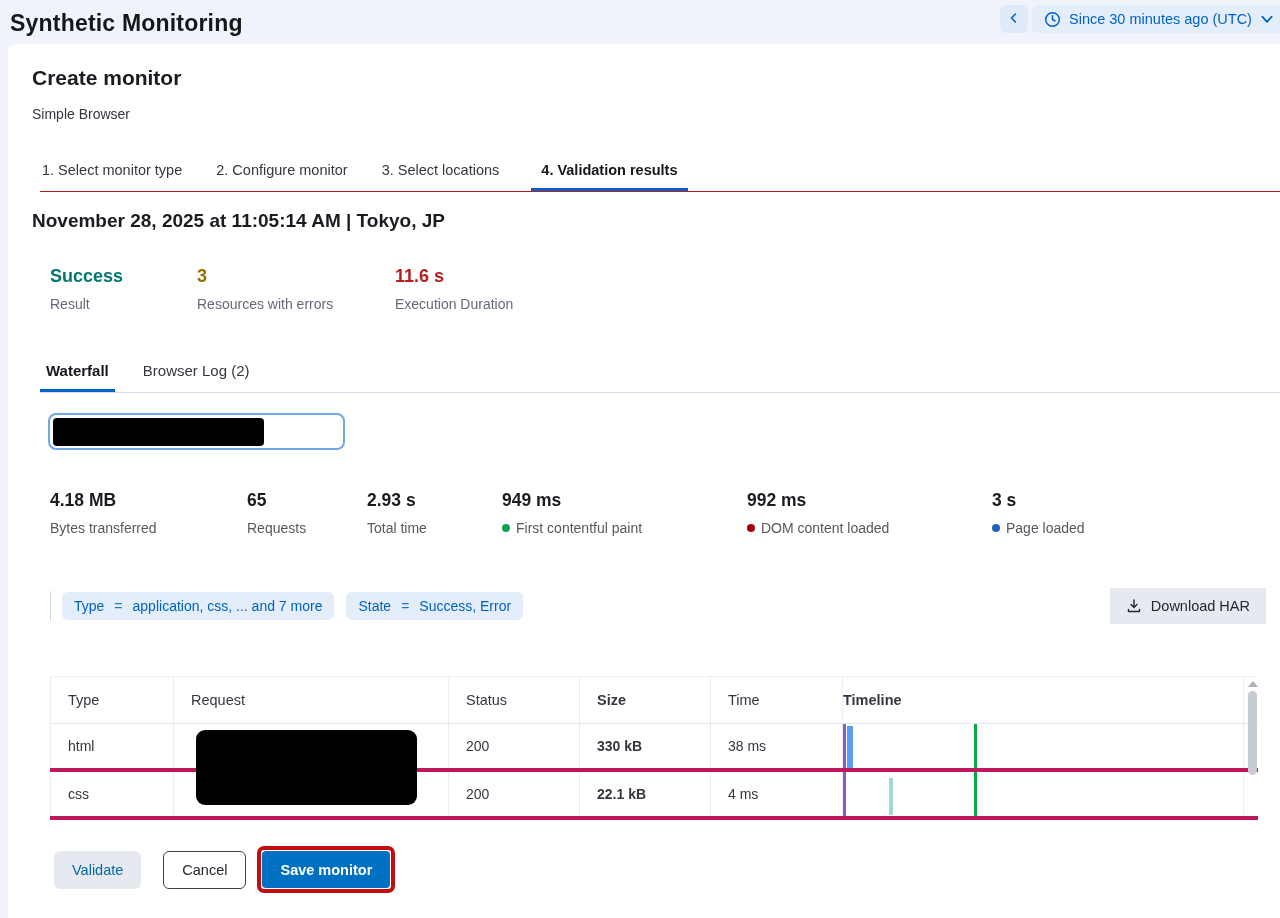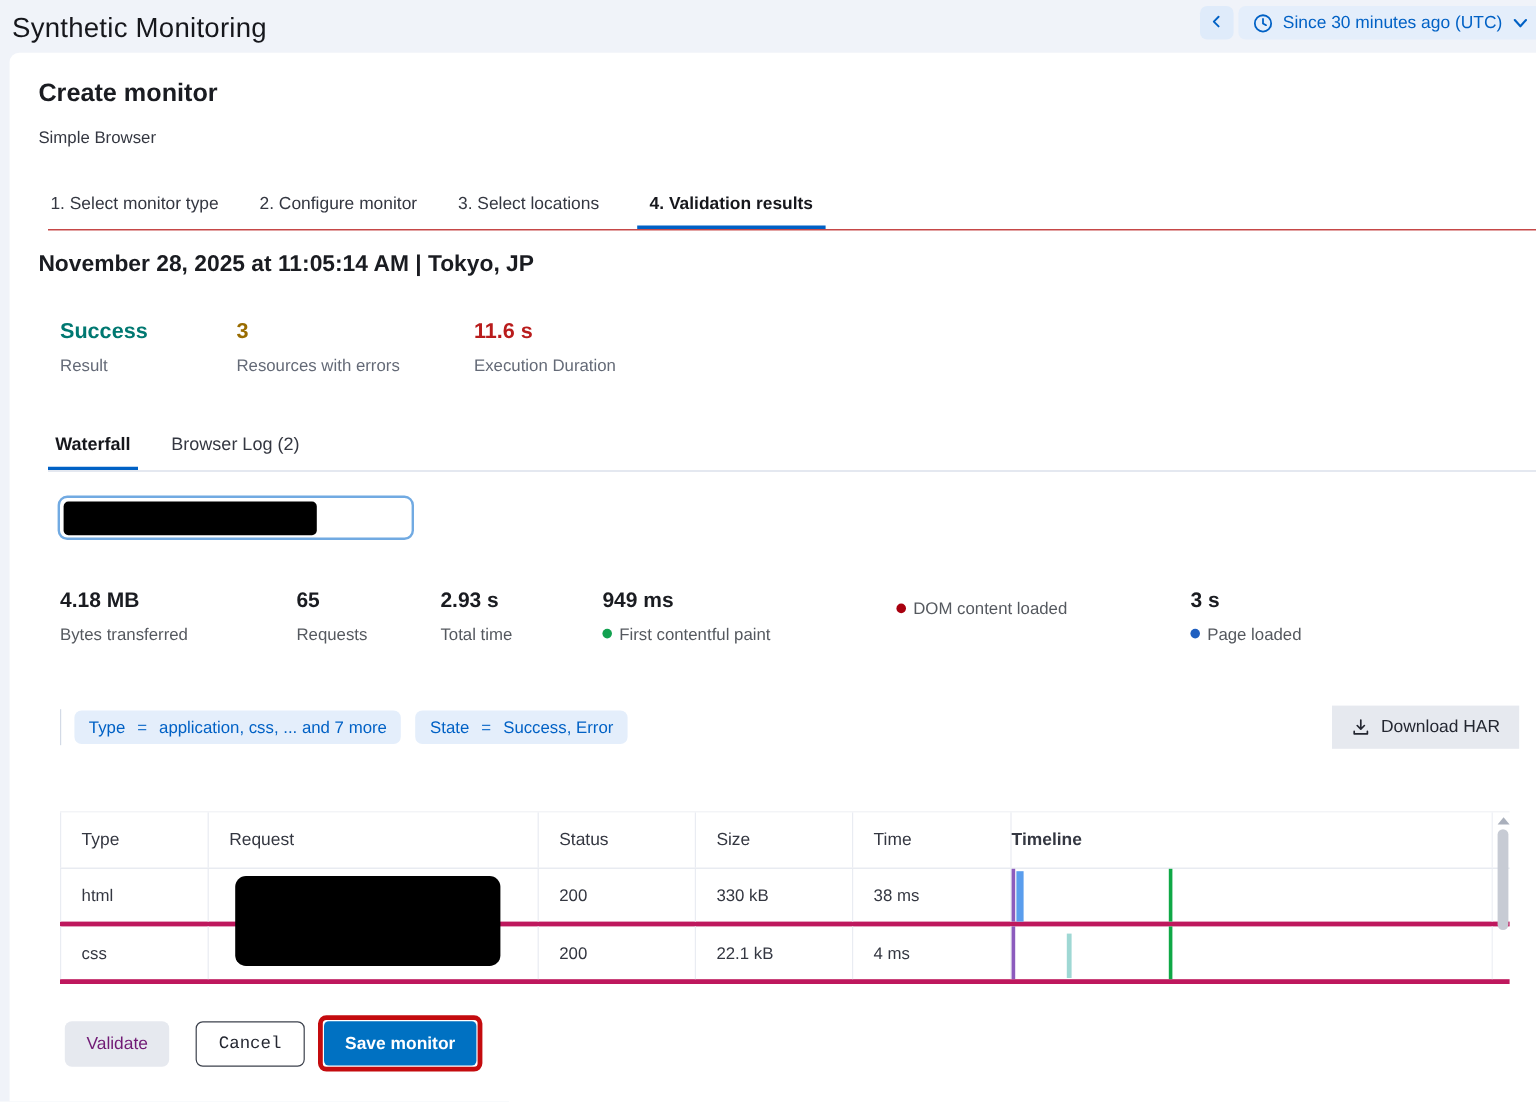--- a/index.html
+++ b/index.html
@@ -7,21 +7,21 @@
   body {
     font-family: "Liberation Sans", sans-serif;
     background: #f0f3f9;
     color: #1a1c21;
   }
   
   .top-bar {
     height: 44px; display: flex; align-items: center;
     justify-content: space-between; padding: 0 0 0 10px; background: #f0f3f9;
   }
-  .app-title { font-size: 23px; font-weight: 400; color: #16171c; letter-spacing: .2px; padding-top: 2px;}
+  .app-title { font-size: 23px; font-weight: 700; color: #16171c; letter-spacing: .2px; padding-top: 2px;}
   .time-picker { display: flex; align-items: center; gap: 4px; height: 30px; margin-top: -6px; padding-left: 32px;}
   .tp-back {
     width: 28px; height: 28px; border-radius: 6px; background: #dfebfa;
     display: flex; align-items: center; justify-content: center; cursor: pointer; border: none;
   }
   .tp-main {
     height: 28px; background: #e4eefb; border-radius: 6px 0 0 6px;
     display: flex; align-items: center; gap: 8px; padding: 0 6px 0 12px;
     color: #0061c5; font-size: 14.5px; cursor: pointer; border: none;
     min-width: 248px;
@@ -110,21 +110,21 @@
   }
   
   .tbl { margin: 52px 0 0 18px; width: 1208px; position: relative; font-size: 14px; color: #343741; }
   .tr { display: flex; height: 48px; align-items: center; border-bottom: 4px solid #be185d; }
   .tr.head { border-bottom: 1px solid #e3e6ee; border-top: 1px solid #f0f2f6; color: #343741; font-size: 14.5px; }
   .tr:last-child { height: 49px; }
   .td { height: 100%; display: flex; align-items: center; padding-left: 17px; border-left: 1px solid #e9ecf2; }
   .c-type { width: 123px; }
   .c-req  { width: 275px; }
   .c-status { width: 131px; }
-  .c-size { width: 131px; }
+  .c-size { width: 131px; font-weight: bold; }
   .c-time { width: 132px; }
   .c-tl   { width: 402px; border-right: 1px solid #edeff4; position: relative; padding: 0; }
   .redact-req {
     position: absolute; left: 146px; top: 54px; width: 221px; height: 75px;
     background: #000; border-radius: 9px; z-index: 3;
   }
   .mark { position: absolute; }
   .mk-purple { left: 0; top: 0; bottom: 0; width: 3px; background: #8c5bbd; }
   .mk-blue   { left: 4px; top: 2px; height: 42px; width: 6px; background: #5a9ded; }
   .mk-cyan   { left: 46px; top: 6px; height: 37px; width: 4px; background: #9fd8d4; }
@@ -133,22 +133,22 @@
   .sb-arrow {
     width: 0; height: 0; margin: 3px auto 0;
     border-left: 5px solid transparent; border-right: 5px solid transparent;
     border-bottom: 6px solid #aab0bc;
   }
   .sb-thumb { width: 9px; margin: 4px auto 0; height: 84px; background: #c7cbd4; border-radius: 5px; }
   
   .footer { display: flex; align-items: center; margin: 26px 0 0 22px; gap: 22px; }
   .btn { height: 38px; border-radius: 6px; font-size: 14.5px; font-weight: 500; cursor: pointer;
          font-family: "Liberation Sans", sans-serif; display: flex; align-items: center; padding: 0 18px; }
-  .btn-gray { background: #e6e9ef; border: none; color: #701a75; }
-  .btn-outline { background: #fff; border: 1px solid #3c414c; color: #242731; font-family: Liberation Mono, monospace; }
+  .btn-gray { background: #e6e9ef; border: none; color: #0369a1; }
+  .btn-outline { background: #fff; border: 1px solid #3c414c; color: #242731; }
   .save-wrap { border: 4px solid #c40b0e; border-radius: 7px; padding: 1px; background: #fff; margin-left: -11px; }
   .btn-primary { background: #0071c2; border: none; color: #fff; font-weight: 700; border-radius: 4px; height: 37px; }
 </style>
 </head>
 <body>
 
 <div class="top-bar">
   <div class="app-title">Synthetic Monitoring</div>
   <div class="time-picker">
     <button class="tp-back">
@@ -232,20 +232,21 @@
         </div>
     </div>
     <div class="metric">
       <div class="val">949 ms</div>
       <div class="lbl">
           <span class="dot dot-green"></span>
           <span>First contentful paint</span>
         </div>
     </div>
     <div class="metric">
+      <div class="val">992 ms</div>
       <div class="lbl">
           <span class="dot dot-red"></span>
           <span>DOM content loaded</span>
         </div>
     </div>
     <div class="metric">
       <div class="val">3 s</div>
       <div class="lbl">
           <span class="dot dot-blue"></span>
           <span>Page loaded</span>

